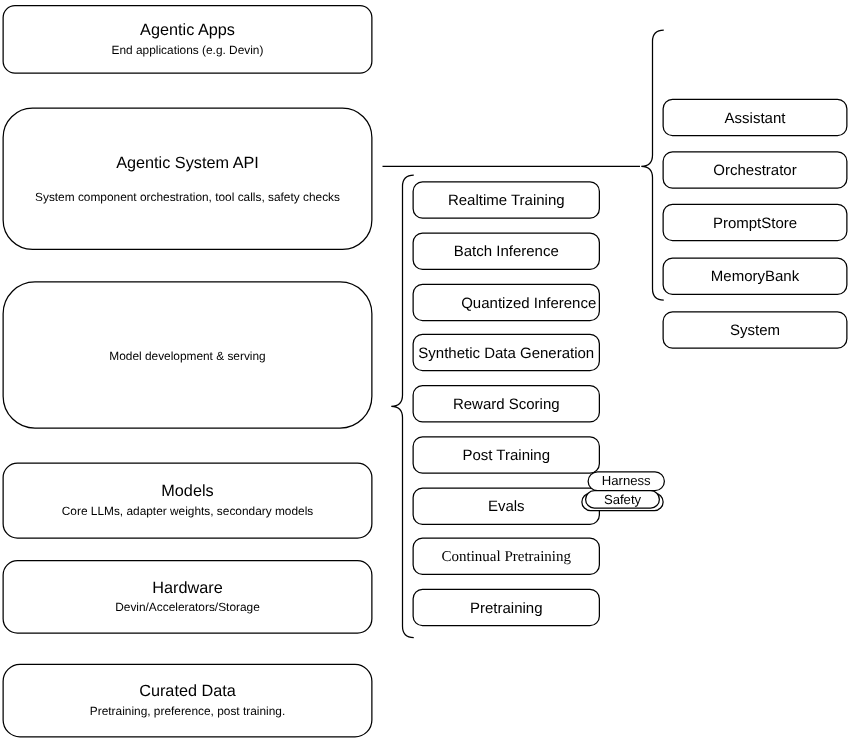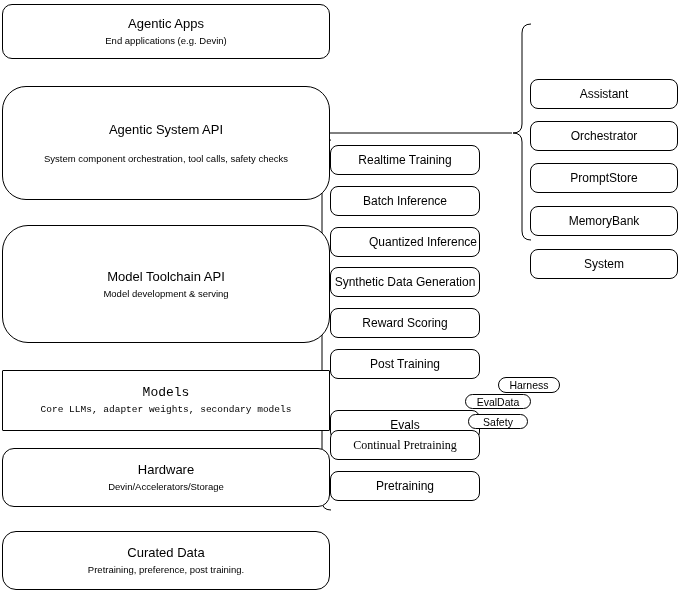--- a/index.html
+++ b/index.html
@@ -20,21 +20,21 @@
     position: absolute;
     left: 0;
     top: 0;
     width: 682px;
     height: 591px;
     z-index: 1;
   }
   .bigbox {
     position: absolute;
     left: 2px;
-    width: 328px;
+    width: 296px;
     border: 1px solid #000000;
     background: #ffffff;
     display: flex;
     flex-direction: column;
     align-items: center;
     justify-content: center;
     text-align: center;
     box-sizing: border-box;
     z-index: 2;
   }
@@ -94,52 +94,51 @@
     <div class="title">Agentic Apps</div>
     <div class="subtitle">End applications (e.g. Devin)</div>
   </div>
 
   <div class="bigbox" style="top:86px;height:114px;border-radius:24px;gap:12px;">
     <div class="title">Agentic System API</div>
     <div class="subtitle">System component orchestration, tool calls, safety checks</div>
   </div>
 
   <div class="bigbox" style="top:225px;height:118px;border-radius:26px;">
-    <div class="title">Model Toolchain API</div>
     <div class="subtitle">Model development &amp; serving</div>
   </div>
 
-  <div class="bigbox" style="top:370px;height:61px;border-radius:1px;font-family:Liberation Mono, monospace;">
+  <div class="bigbox" style="top:370px;height:61px;border-radius:12px;">
     <div class="title">Models</div>
     <div class="subtitle">Core LLMs, adapter weights, secondary models</div>
   </div>
 
   <div class="bigbox" style="top:448px;height:59px;border-radius:12px;">
     <div class="title">Hardware</div>
     <div class="subtitle">Devin/Accelerators/Storage</div>
   </div>
 
   <div class="bigbox" style="top:531px;height:59px;border-radius:14px;">
     <div class="title">Curated Data</div>
     <div class="subtitle">Pretraining, preference, post training.</div>
   </div>
 
   <div class="smallbox mid" style="top:145px;">Realtime Training</div>
   <div class="smallbox mid" style="top:186px;">Batch Inference</div>
   <div class="smallbox mid" style="top:227px;padding-left:36px;">Quantized Inference</div>
   <div class="smallbox mid" style="top:267px;">Synthetic Data Generation</div>
   <div class="smallbox mid" style="top:308px;">Reward Scoring</div>
   <div class="smallbox mid" style="top:349px;">Post Training</div>
-  <div class="smallbox mid" style="top:410px;">Evals</div>
+  <div class="smallbox mid" style="top:390px;">Evals</div>
   <div class="smallbox mid" style="top:430px;font-family:Liberation Serif, serif;">Continual Pretraining</div>
   <div class="smallbox mid" style="top:471px;">Pretraining</div>
 
-  <div class="pill" style="left:498px;top:377px;width:62px;height:16px;">Harness</div>
+  <div class="pill" style="left:470px;top:377px;width:62px;height:16px;">Harness</div>
   <div class="pill" style="left:465px;top:394px;width:66px;height:15px;">EvalData</div>
-  <div class="pill" style="left:468px;top:414px;width:60px;height:15px;">Safety</div>
+  <div class="pill" style="left:468px;top:392px;width:60px;height:15px;">Safety</div>
 
   <div class="smallbox right" style="top:34px;">Assistant</div>
   <div class="smallbox right" style="top:76px;">Orchestrator</div>
   <div class="smallbox right" style="top:118px;">PromptStore</div>
   <div class="smallbox right" style="top:161px;">MemoryBank</div>
   <div class="smallbox right" style="top:204px;">System</div>
 
 </div>
 
 </body></html>

